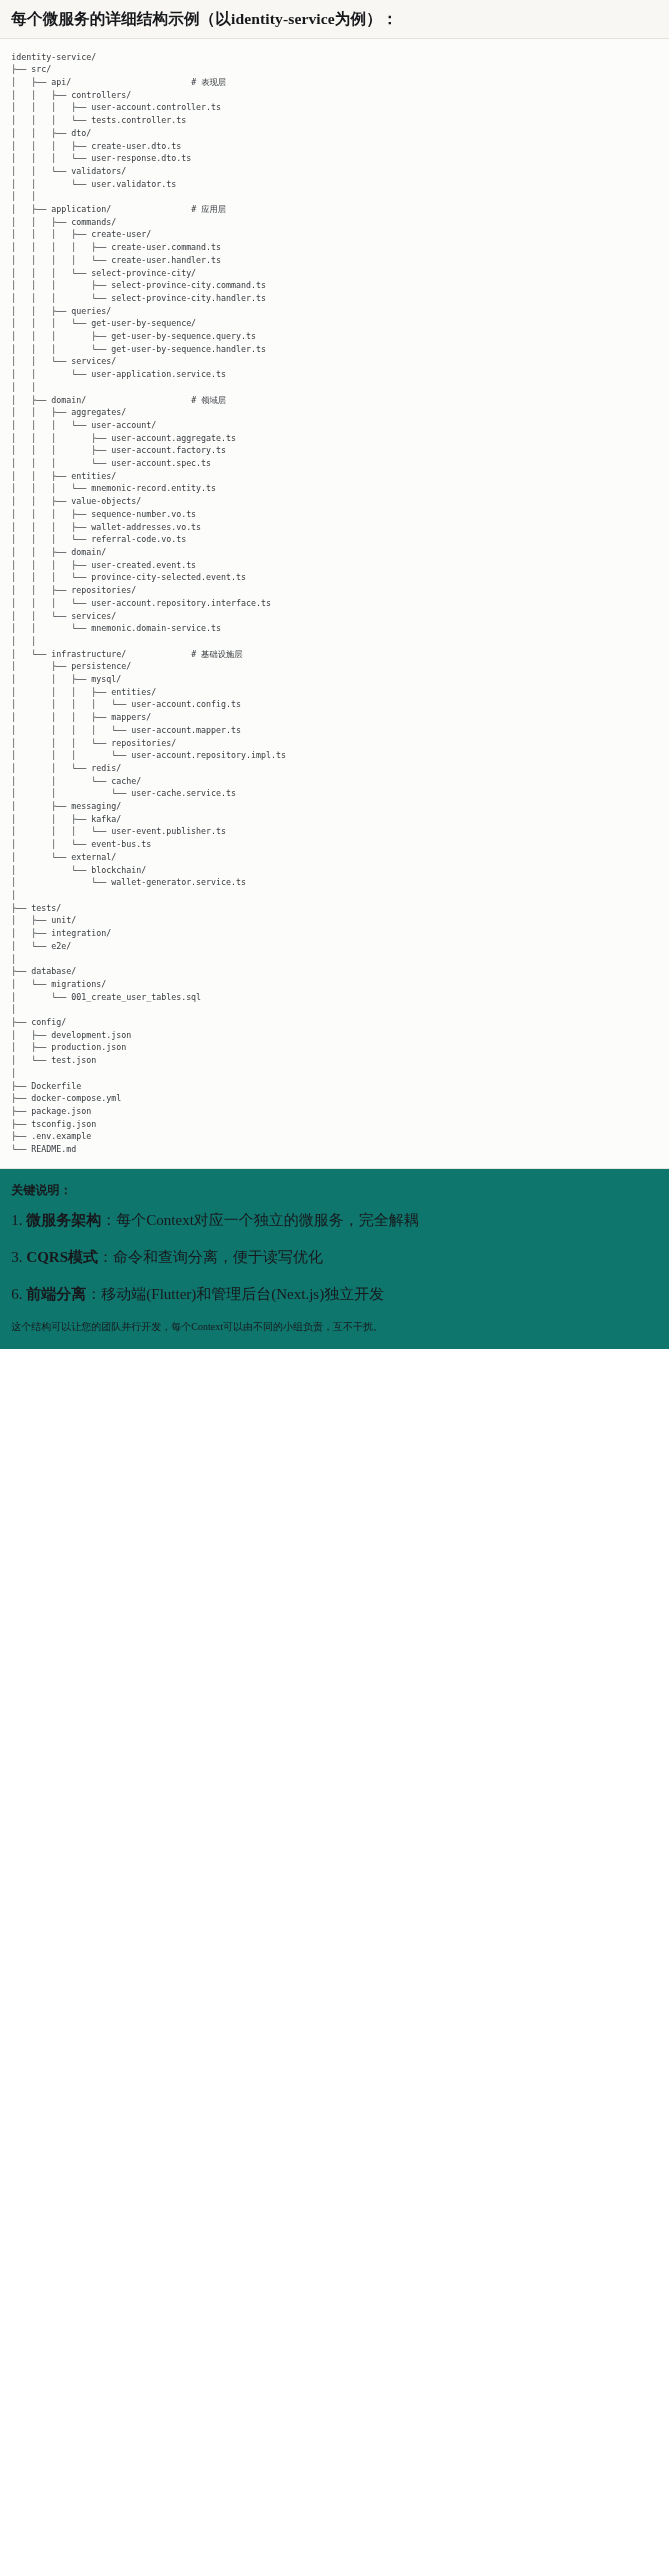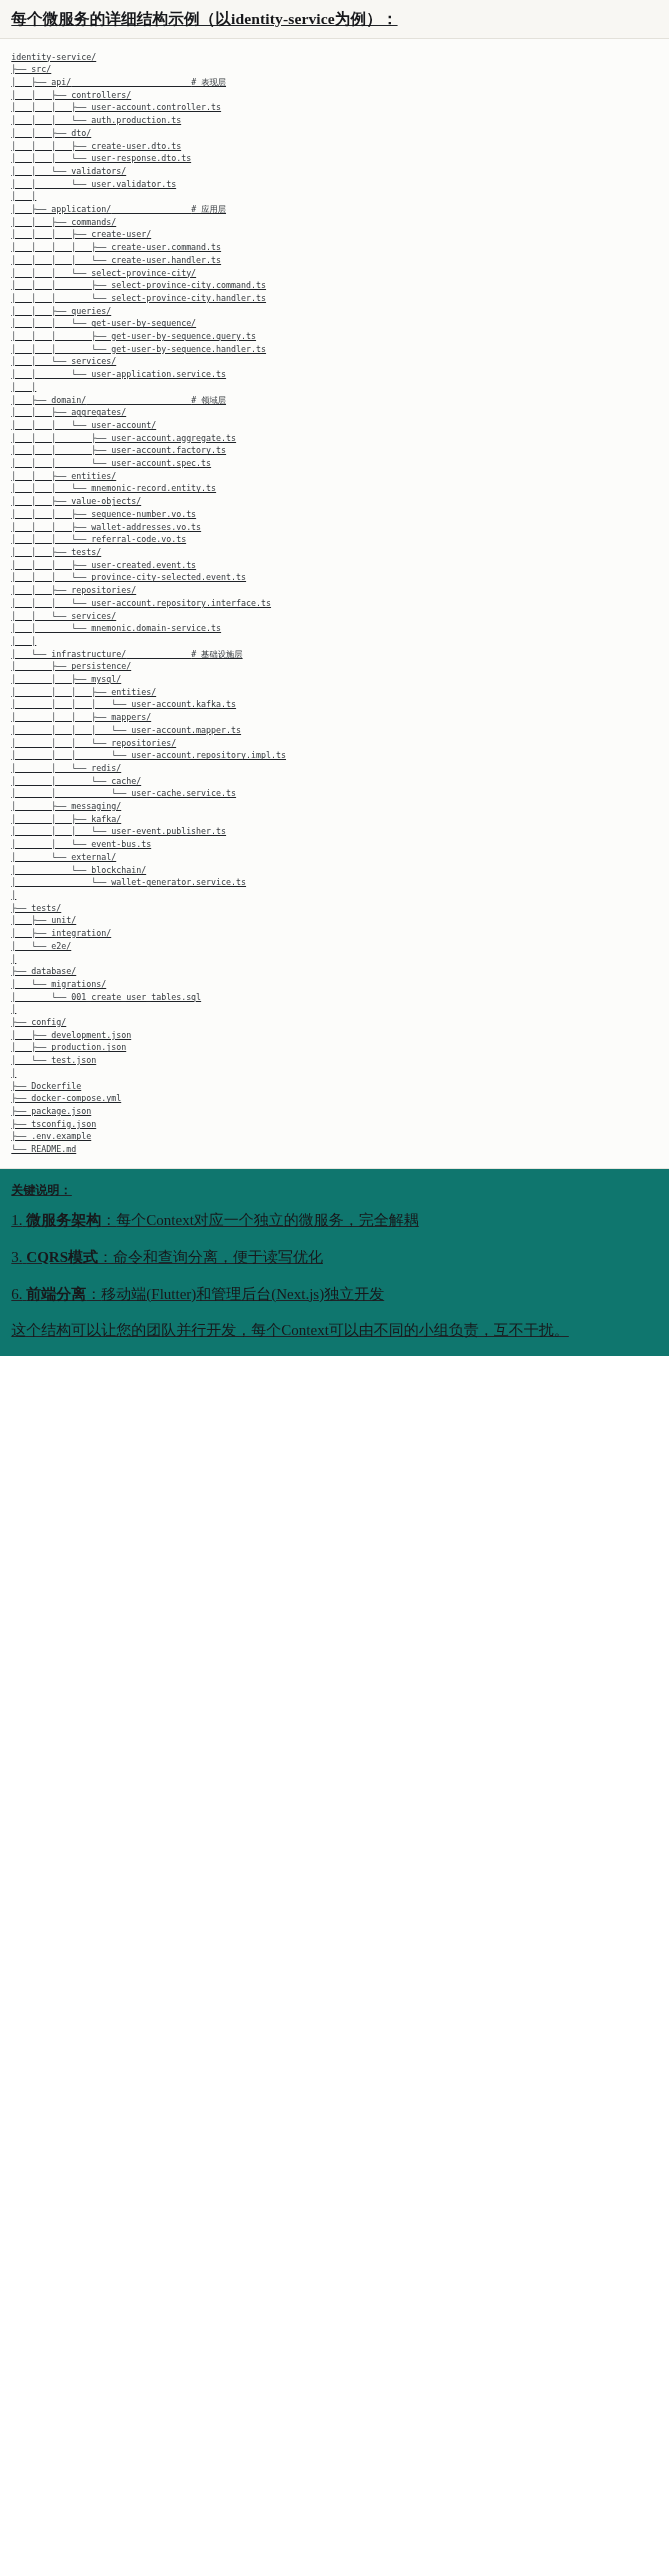--- a/index.html
+++ b/index.html
@@ -9,21 +9,20 @@
   }
   body {
     width: 669px;
     font-family: "Liberation Serif", serif;
     color: #1f2328;
     -webkit-font-smoothing: antialiased;
   }
   .page {
     width: 669px;
     box-sizing: border-box;
-    text-decoration: underline;
   }
 
   
   .title-band {
     background: #f8f7f3;
     padding: 8.8px 11.3px 10px 11.3px;
     border-bottom: 0.6px solid #e3e1da;
     box-sizing: border-box;
   }
   .doc-title {
@@ -91,42 +90,42 @@
     font-weight: bold;
   }
   ol.note-list li .sep {
     font-weight: normal;
   }
   ol.note-list li .desc {
     font-weight: normal;
   }
   .closing {
     font-family: "Liberation Serif", serif;
-    font-size: 15px;
+    font-size: 10px;
     line-height: 1.45;
     color: #17181b;
     margin: 3.8px 0 0 0;
   }
 </style>
 </head>
 <body>
 
 <div class="page">
 
   <div class="title-band">
     <h1 class="doc-title">每个微服务的详细结构示例（以identity-service为例）：</h1>
   </div>
 
   <div class="tree-block">
     <pre class="tree"><span><span>identity-service/</span></span>
 <span><span>├── src/</span></span>
 <span><span>│   ├── api/</span><span>                        </span><span class="cmt"># 表现层</span></span>
 <span><span>│   │   ├── controllers/</span></span>
 <span><span>│   │   │   ├── user-account.controller.ts</span></span>
-<span><span>│   │   │   └── auth.production.ts</span></span>
+<span><span>│   │   │   └── tests.controller.ts</span></span>
 <span><span>│   │   ├── dto/</span></span>
 <span><span>│   │   │   ├── create-user.dto.ts</span></span>
 <span><span>│   │   │   └── user-response.dto.ts</span></span>
 <span><span>│   │   └── validators/</span></span>
 <span><span>│   │       └── user.validator.ts</span></span>
 <span><span>│   │</span></span>
 <span><span>│   ├── application/</span><span>                </span><span class="cmt"># 应用层</span></span>
 <span><span>│   │   ├── commands/</span></span>
 <span><span>│   │   │   ├── create-user/</span></span>
 <span><span>│   │   │   │   ├── create-user.command.ts</span></span>
@@ -146,33 +145,33 @@
 <span><span>│   │   │   └── user-account/</span></span>
 <span><span>│   │   │       ├── user-account.aggregate.ts</span></span>
 <span><span>│   │   │       ├── user-account.factory.ts</span></span>
 <span><span>│   │   │       └── user-account.spec.ts</span></span>
 <span><span>│   │   ├── entities/</span></span>
 <span><span>│   │   │   └── mnemonic-record.entity.ts</span></span>
 <span><span>│   │   ├── value-objects/</span></span>
 <span><span>│   │   │   ├── sequence-number.vo.ts</span></span>
 <span><span>│   │   │   ├── wallet-addresses.vo.ts</span></span>
 <span><span>│   │   │   └── referral-code.vo.ts</span></span>
-<span><span>│   │   ├── tests/</span></span>
+<span><span>│   │   ├── domain/</span></span>
 <span><span>│   │   │   ├── user-created.event.ts</span></span>
 <span><span>│   │   │   └── province-city-selected.event.ts</span></span>
 <span><span>│   │   ├── repositories/</span></span>
 <span><span>│   │   │   └── user-account.repository.interface.ts</span></span>
 <span><span>│   │   └── services/</span></span>
 <span><span>│   │       └── mnemonic.domain-service.ts</span></span>
 <span><span>│   │</span></span>
 <span><span>│   └── infrastructure/</span><span>             </span><span class="cmt"># 基础设施层</span></span>
 <span><span>│       ├── persistence/</span></span>
 <span><span>│       │   ├── mysql/</span></span>
 <span><span>│       │   │   ├── entities/</span></span>
-<span><span>│       │   │   │   └── user-account.kafka.ts</span></span>
+<span><span>│       │   │   │   └── user-account.config.ts</span></span>
 <span><span>│       │   │   ├── mappers/</span></span>
 <span><span>│       │   │   │   └── user-account.mapper.ts</span></span>
 <span><span>│       │   │   └── repositories/</span></span>
 <span><span>│       │   │       └── user-account.repository.impl.ts</span></span>
 <span><span>│       │   └── redis/</span></span>
 <span><span>│       │       └── cache/</span></span>
 <span><span>│       │           └── user-cache.service.ts</span></span>
 <span><span>│       ├── messaging/</span></span>
 <span><span>│       │   ├── kafka/</span></span>
 <span><span>│       │   │   └── user-event.publisher.ts</span></span>

